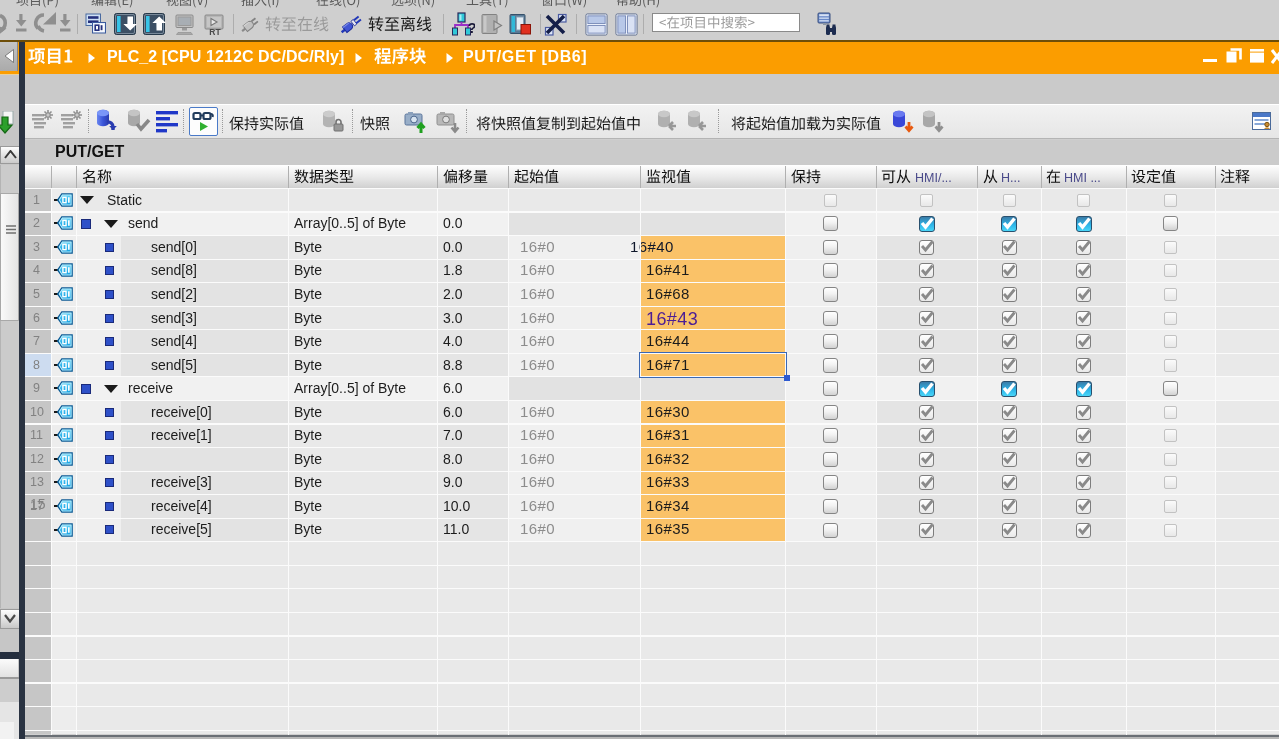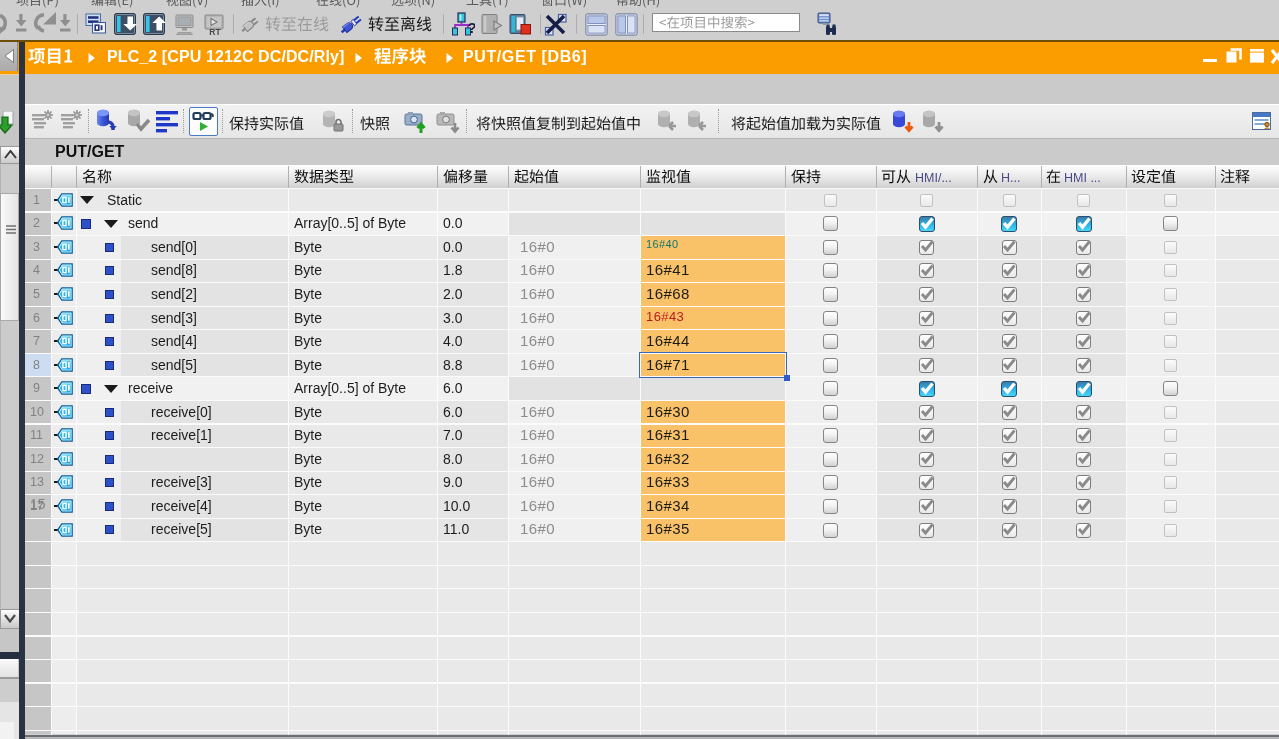--- a/index.html
+++ b/index.html
@@ -641,21 +641,21 @@
 <div style="position:absolute;left:437px;top:235.60px;width:71px;height:23.55px;background:#e5e5e5"></div>
 <div style="position:absolute;left:508px;top:235.60px;width:132px;height:23.55px;background:#f0f0f0"></div>
 <div style="position:absolute;left:876px;top:235.60px;width:250px;height:23.55px;background:#e4e4e4"></div>
 <div style="position:absolute;left:1215px;top:235.60px;width:65px;height:23.55px;background:#e9e9e9"></div>
 <div style="position:absolute;left:105px;top:242.88px;width:9px;height:9px;background:#2e50c8;border:1px solid #1a2a7a"></div>
 <div style="position:absolute;left:151px;top:238.88px;font-size:14px;color:#1c1c1c">send[0]</div>
 <div style="position:absolute;left:294px;top:238.88px;font-size:14px;color:#1c1c1c">Byte</div>
 <div style="position:absolute;left:443px;top:238.88px;font-size:14px;color:#1c1c1c">0.0</div>
 <div style="position:absolute;left:520px;top:237.88px;font-size:15px;letter-spacing:0.4px;color:#8c8c8c">16#0</div>
 <div style="position:absolute;left:640px;top:235.60px;width:145px;height:23.55px;background:#fac268"></div>
-<div style="position:absolute;left:646px;top:237.88px;font-size:11px;letter-spacing:0.4px;color:#0f766e">16#40</div>
+<div style="position:absolute;left:630px;top:237.88px;font-size:15px;letter-spacing:0.4px;color:#0f172a">16#40</div>
 <div class="cb3d" style="left:823.0px;top:239.9px"></div>
 <div class="cbgc" style="left:919.0px;top:239.9px"></div>
 <svg class="ab" style="left:918.5px;top:238.4px" width="16" height="16" viewBox="0 0 16 16">
     <path d="M3 8 L6.5 12 L13.5 3.5" fill="none" stroke="#8a8a8a" stroke-width="2.8" transform="scale(1.00)"></path>
   </svg>
 <div class="cbgc" style="left:1001.5px;top:239.9px"></div>
 <svg class="ab" style="left:1001.0px;top:238.4px" width="16" height="16" viewBox="0 0 16 16">
     <path d="M3 8 L6.5 12 L13.5 3.5" fill="none" stroke="#8a8a8a" stroke-width="2.8" transform="scale(1.00)"></path>
   </svg>
 <div class="cbgc" style="left:1076.0px;top:239.9px"></div>
@@ -776,21 +776,21 @@
 <div style="position:absolute;left:437px;top:306.25px;width:71px;height:23.55px;background:#e5e5e5"></div>
 <div style="position:absolute;left:508px;top:306.25px;width:132px;height:23.55px;background:#f0f0f0"></div>
 <div style="position:absolute;left:876px;top:306.25px;width:250px;height:23.55px;background:#e4e4e4"></div>
 <div style="position:absolute;left:1215px;top:306.25px;width:65px;height:23.55px;background:#e9e9e9"></div>
 <div style="position:absolute;left:105px;top:313.52px;width:9px;height:9px;background:#2e50c8;border:1px solid #1a2a7a"></div>
 <div style="position:absolute;left:151px;top:309.52px;font-size:14px;color:#1c1c1c">send[3]</div>
 <div style="position:absolute;left:294px;top:309.52px;font-size:14px;color:#1c1c1c">Byte</div>
 <div style="position:absolute;left:443px;top:309.52px;font-size:14px;color:#1c1c1c">3.0</div>
 <div style="position:absolute;left:520px;top:308.52px;font-size:15px;letter-spacing:0.4px;color:#8c8c8c">16#0</div>
 <div style="position:absolute;left:640px;top:306.25px;width:145px;height:23.55px;background:#fac268"></div>
-<div style="position:absolute;left:646px;top:308.52px;font-size:13px;letter-spacing:0.4px;color:#b91c1c">16#43</div>
+<div style="position:absolute;left:646px;top:308.52px;font-size:18px;letter-spacing:0.4px;color:#4c1d95">16#43</div>
 <div class="cb3d" style="left:823.0px;top:310.5px"></div>
 <div class="cbgc" style="left:919.0px;top:310.5px"></div>
 <svg class="ab" style="left:918.5px;top:309.0px" width="16" height="16" viewBox="0 0 16 16">
     <path d="M3 8 L6.5 12 L13.5 3.5" fill="none" stroke="#8a8a8a" stroke-width="2.8" transform="scale(1.00)"></path>
   </svg>
 <div class="cbgc" style="left:1001.5px;top:310.5px"></div>
 <svg class="ab" style="left:1001.0px;top:309.0px" width="16" height="16" viewBox="0 0 16 16">
     <path d="M3 8 L6.5 12 L13.5 3.5" fill="none" stroke="#8a8a8a" stroke-width="2.8" transform="scale(1.00)"></path>
   </svg>
 <div class="cbgc" style="left:1076.0px;top:310.5px"></div>

